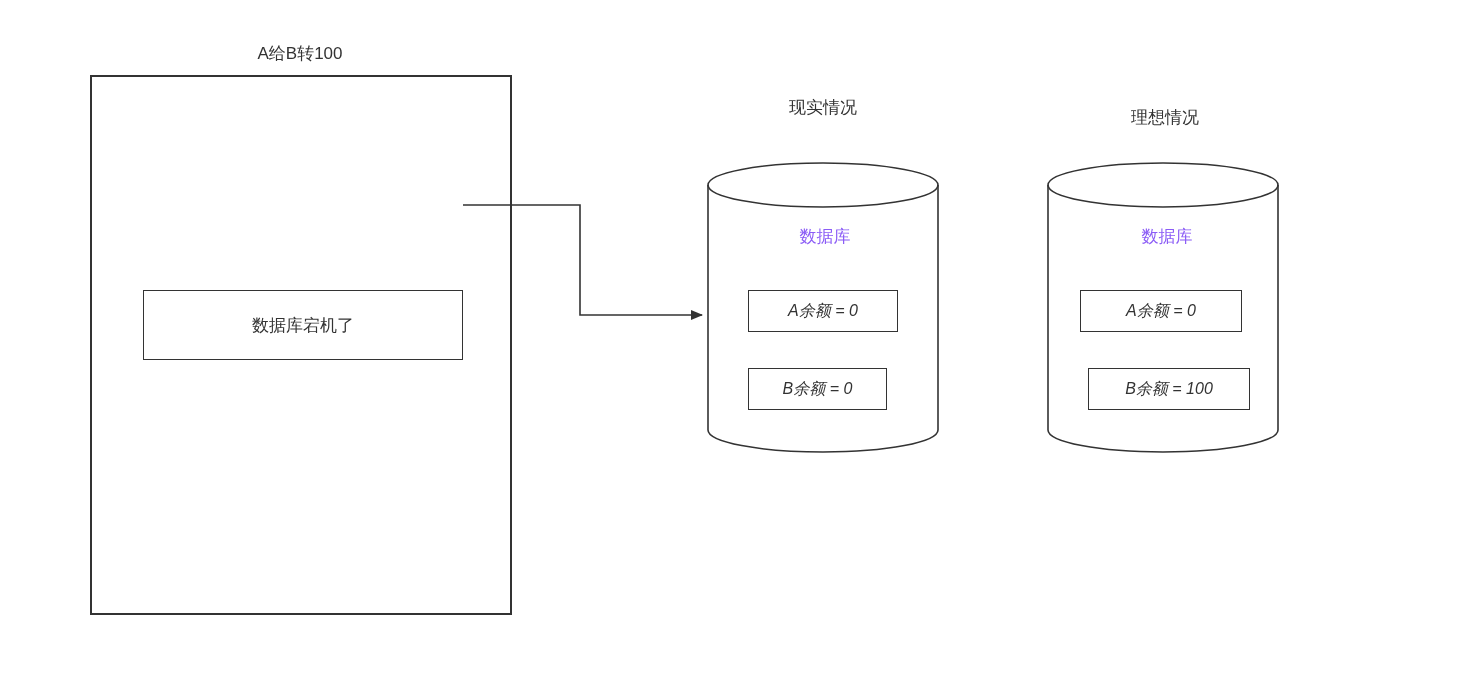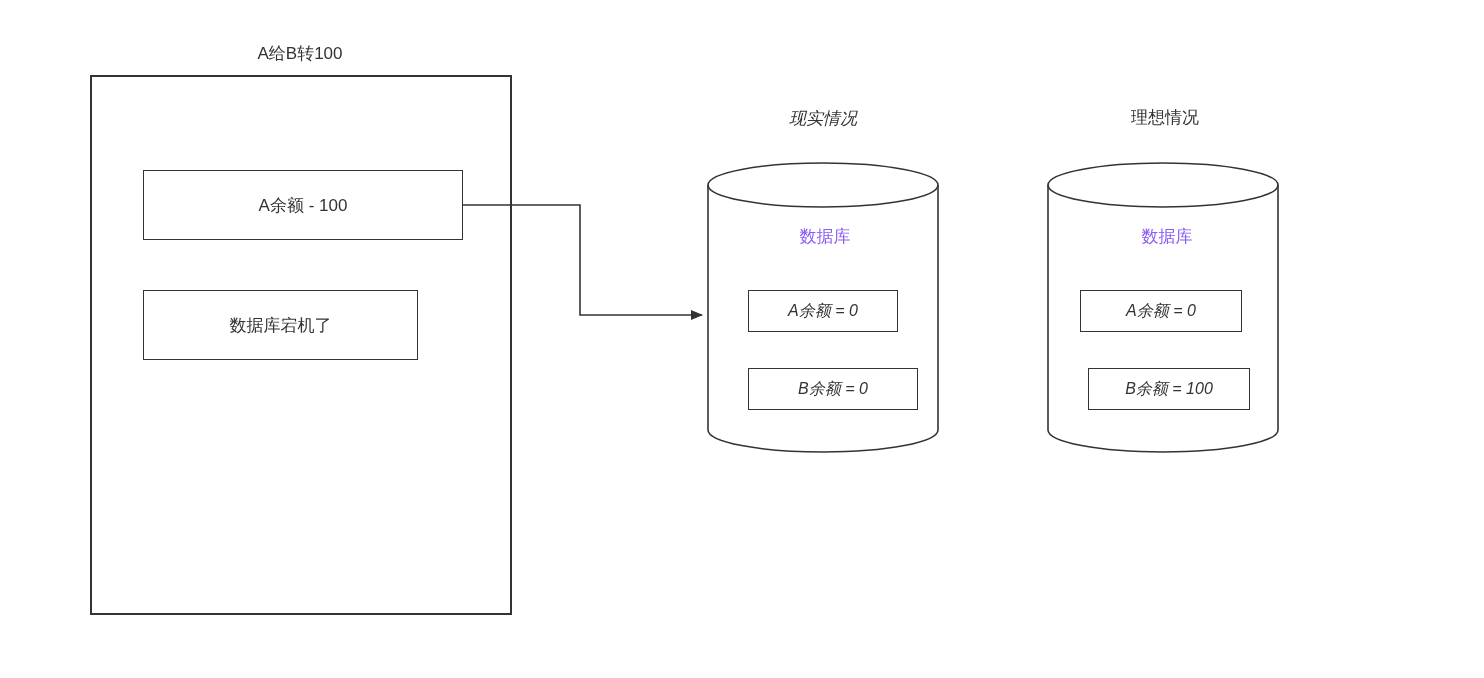--- a/index.html
+++ b/index.html
@@ -73,28 +73,27 @@
   </style>
 </head>
 <body>
 
 <div class="diagram-root">
 
   <div class="main-title" style="left:240px; top:42px; width:120px;">A给B转100</div>
 
   <div class="main-box" style="left:90px; top:75px; width:422px; height:540px;"></div>
 
-  <div class="inner-box" style="left:143px; top:170px; width:320px; height:70px;">A余额 - 100</div>
 
-  <div class="inner-box" style="left:143px; top:290px; width:275px; height:70px;">数据库宕机了</div>
+  <div class="inner-box" style="left:143px; top:290px; width:320px; height:70px;">数据库宕机了</div>
 
-  <div class="cyl-title" style="left:773px; top:107px; width:100px;font-style:italic;">现实情况</div>
+  <div class="cyl-title" style="left:773px; top:96px; width:100px;">现实情况</div>
   <div class="cyl-label" style="left:790px; top:225px; width:70px;">数据库</div>
   <div class="small-box" style="left:748px; top:290px; width:150px; height:42px;">A余额 = 0</div>
-  <div class="small-box" style="left:748px; top:368px; width:170px; height:42px;">B余额 = 0</div>
+  <div class="small-box" style="left:748px; top:368px; width:139px; height:42px;">B余额 = 0</div>
 
   <div class="cyl-title" style="left:1115px; top:106px; width:100px;">理想情况</div>
   <div class="cyl-label" style="left:1132px; top:225px; width:70px;">数据库</div>
   <div class="small-box" style="left:1080px; top:290px; width:162px; height:42px;">A余额 = 0</div>
   <div class="small-box" style="left:1080px; top:368px; width:162px; height:42px;margin-left:8px;">B余额 = 100</div>
 
   <svg class="overlay" width="1484" height="678">
     <defs>
       <marker id="arrowhead" markerWidth="12" markerHeight="10" refX="11" refY="5" orient="auto" markerUnits="userSpaceOnUse">
         <path d="M0,0 L12,5 L0,10 Z" fill="#333"></path>

